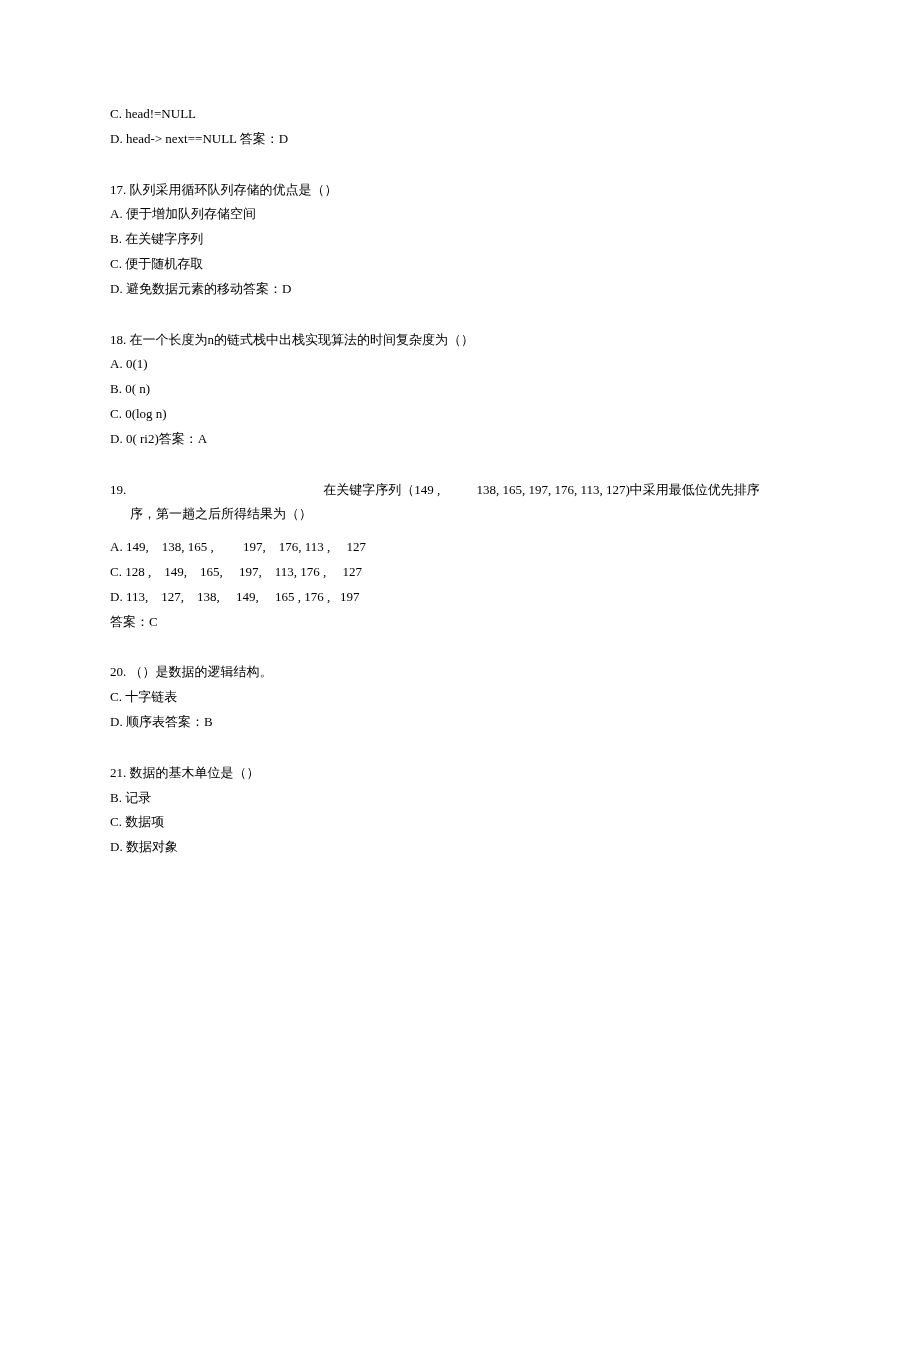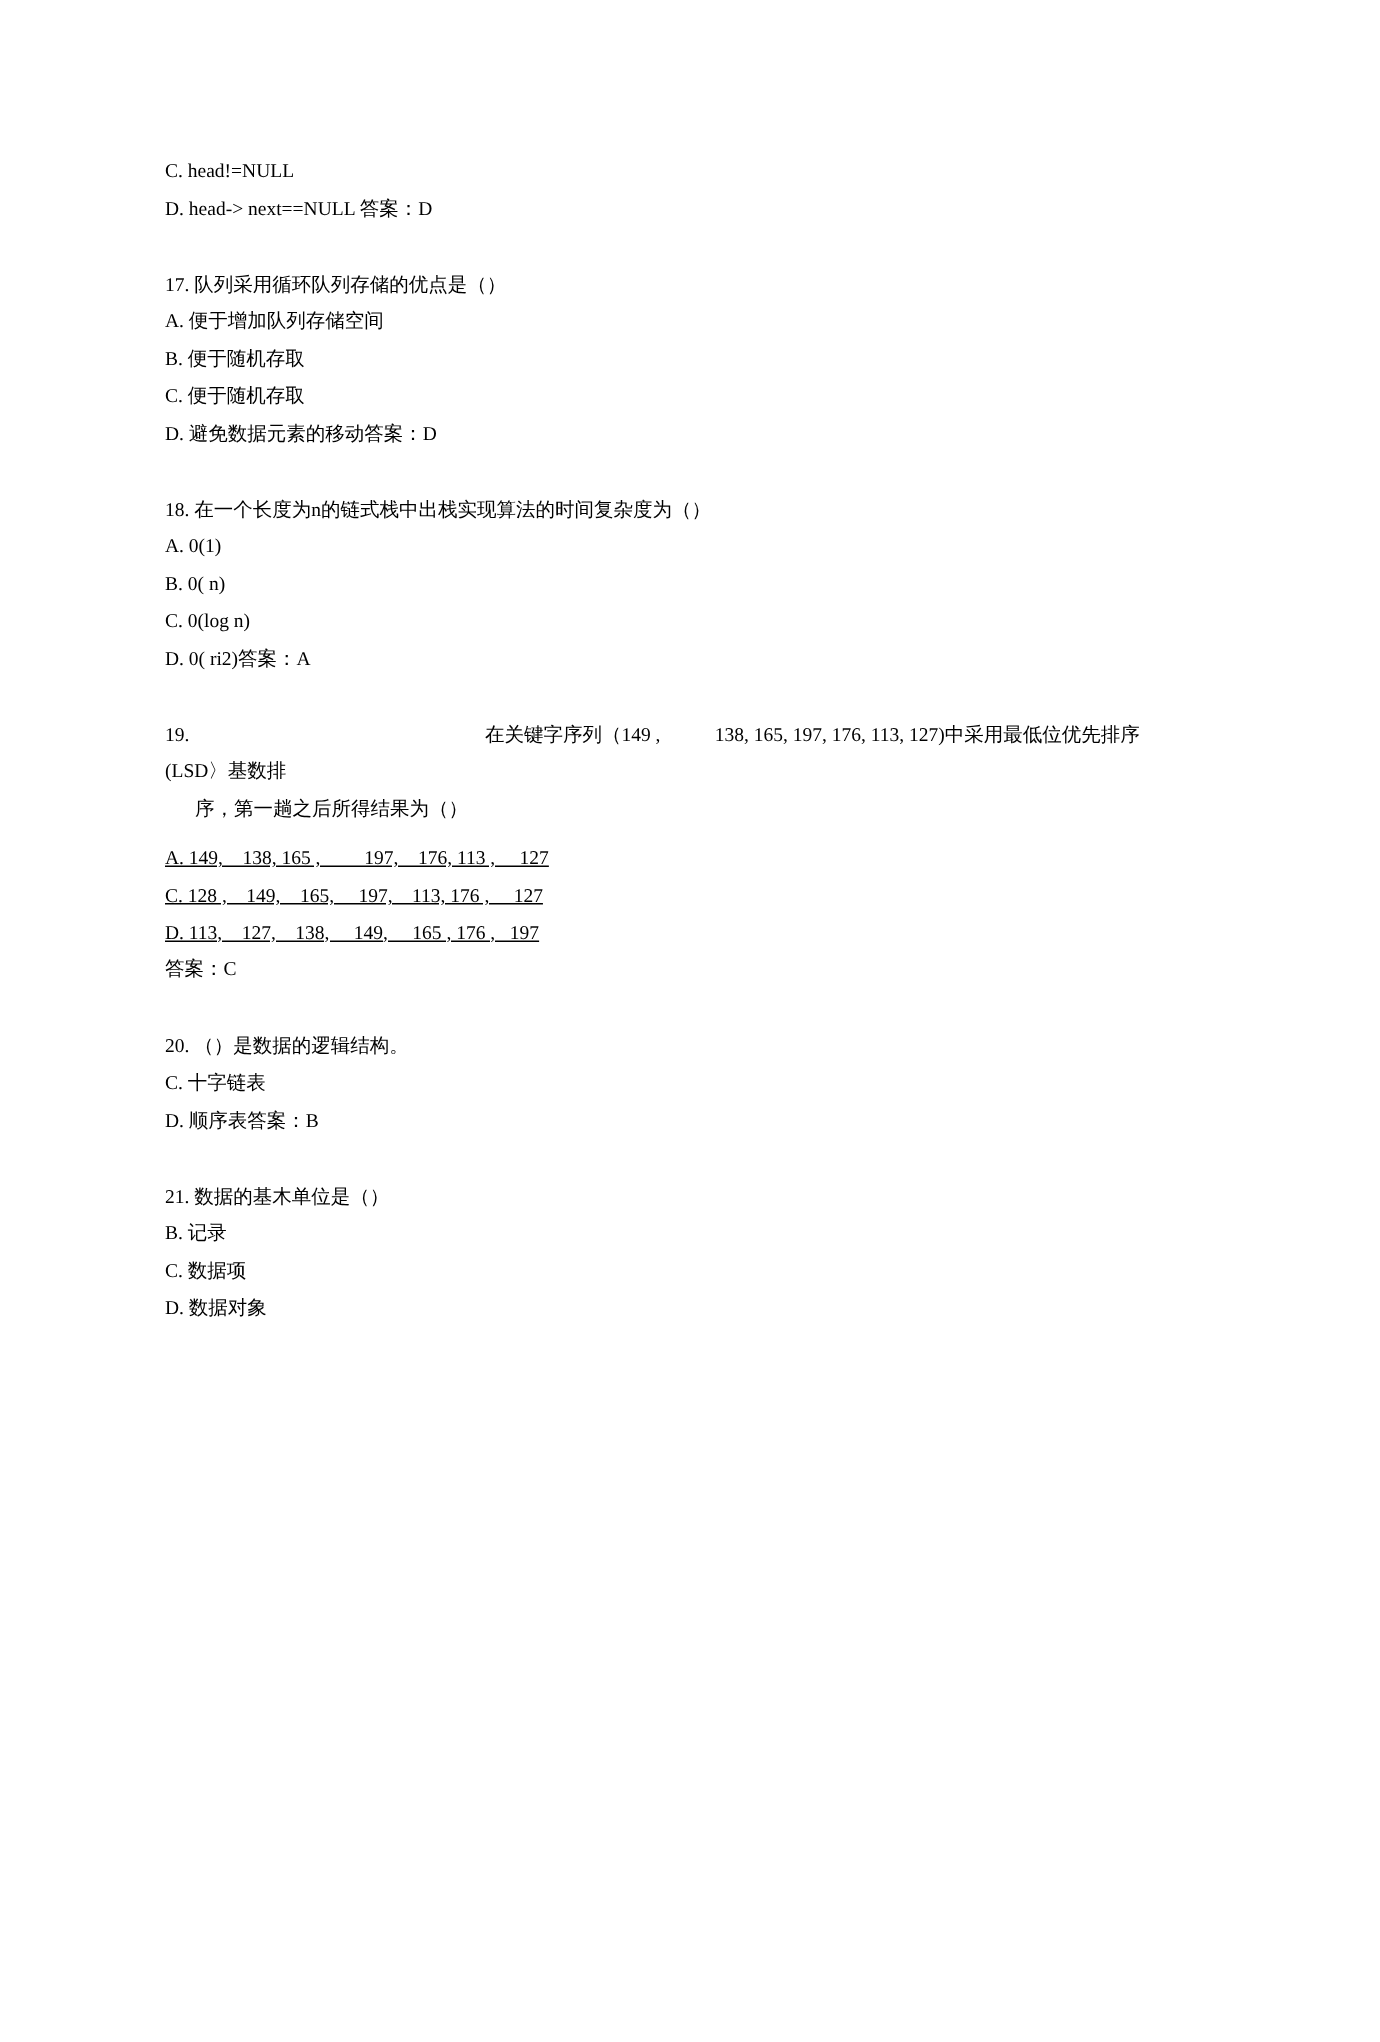--- a/index.html
+++ b/index.html
@@ -18,56 +18,54 @@
     box-sizing: border-box;
   }
   .line {
     margin: 4px 0;
   }
   .block {
     margin-bottom: 30px;
   }
   .seq-row {
     white-space: pre;
-    text-decoration: underline;
   }
 </style>
 </head>
 <body>
 
 <div class="page">
 
   <div class="block">
     <div class="line">C.   head!=NULL</div>
     <div class="line">D.   head-&gt; next==NULL 答案：D</div>
   </div>
 
   <div class="block">
     <div class="line">17.        队列采用循环队列存储的优点是（）</div>
     <div class="line">A.   便于增加队列存储空间</div>
-    <div class="line">B.   便于随机存取</div>
+    <div class="line">B.   在关键字序列</div>
     <div class="line">C.   便于随机存取</div>
     <div class="line">D.   避免数据元素的移动答案：D</div>
   </div>
 
   <div class="block">
     <div class="line">18.        在一个长度为n的链式栈中出栈实现算法的时间复杂度为（）</div>
     <div class="line">A.   0(1)</div>
     <div class="line">B.   0( n)</div>
     <div class="line">C.   0(log n)</div>
     <div class="line">D.   0( ri2)答案：A</div>
   </div>
 
   <div class="block">
     <div class="line">
       <span style="display:inline-block;width:210px;">19.</span>
       <span style="display:inline-block;width:150px;">在关键字序列（149 ,</span>
       <span>138,   165,   197,   176,   113,   127)中采用最低位优先排序</span>
     </div>
-    <div class="line">(LSD〉基数排</div>
     <div class="line" style="margin-bottom:12px;margin-left:20px;">序，第一趟之后所得结果为（）</div>
     <div class="line seq-row">A. 149,    138, 165 ,         197,    176, 113 ,     127</div>
     <div class="line seq-row">C. 128 ,    149,    165,     197,    113, 176 ,     127</div>
     <div class="line seq-row">D. 113,    127,    138,     149,     165 , 176 ,   197</div>
     <div class="line">答案：C</div>
   </div>
 
   <div class="block">
     <div class="line">20.     （）是数据的逻辑结构。</div>
     <div class="line">C.   十字链表</div>

